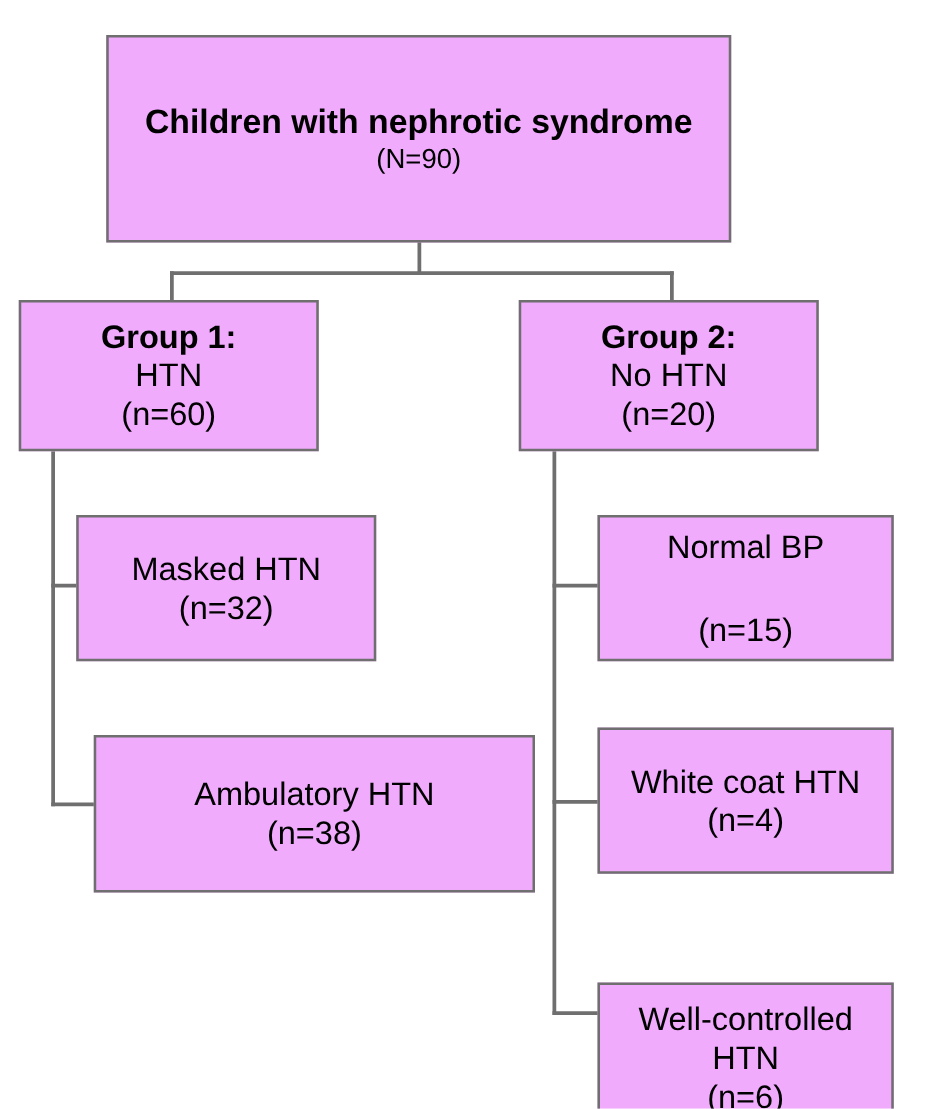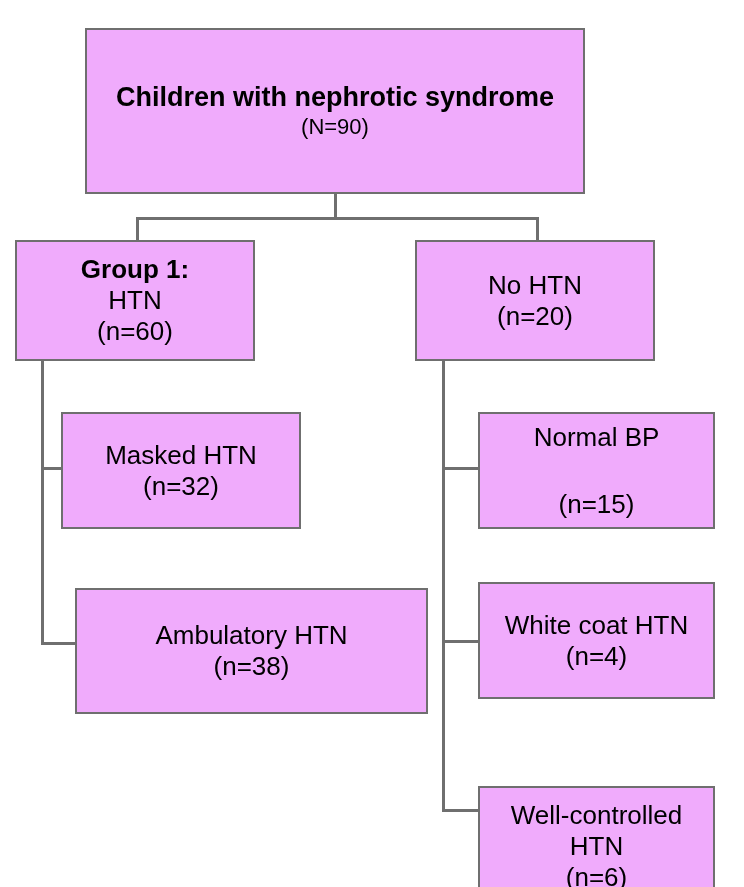--- a/index.html
+++ b/index.html
@@ -158,20 +158,21 @@
     <span class="line count">(N=90)</span>
   </div>
 
   <div class="node" id="node-group1">
     <span class="line bold">Group 1:</span>
     <span class="line">HTN</span>
     <span class="line">(n=60)</span>
   </div>
 
   <div class="node" id="node-group2">
+    <span class="line bold">Group 2:</span>
     <span class="line">No HTN</span>
     <span class="line">(n=20)</span>
   </div>
 
   <div class="node" id="node-masked">
     <span class="line">Masked HTN</span>
     <span class="line">(n=32)</span>
   </div>
 
   <div class="node" id="node-ambulatory">

